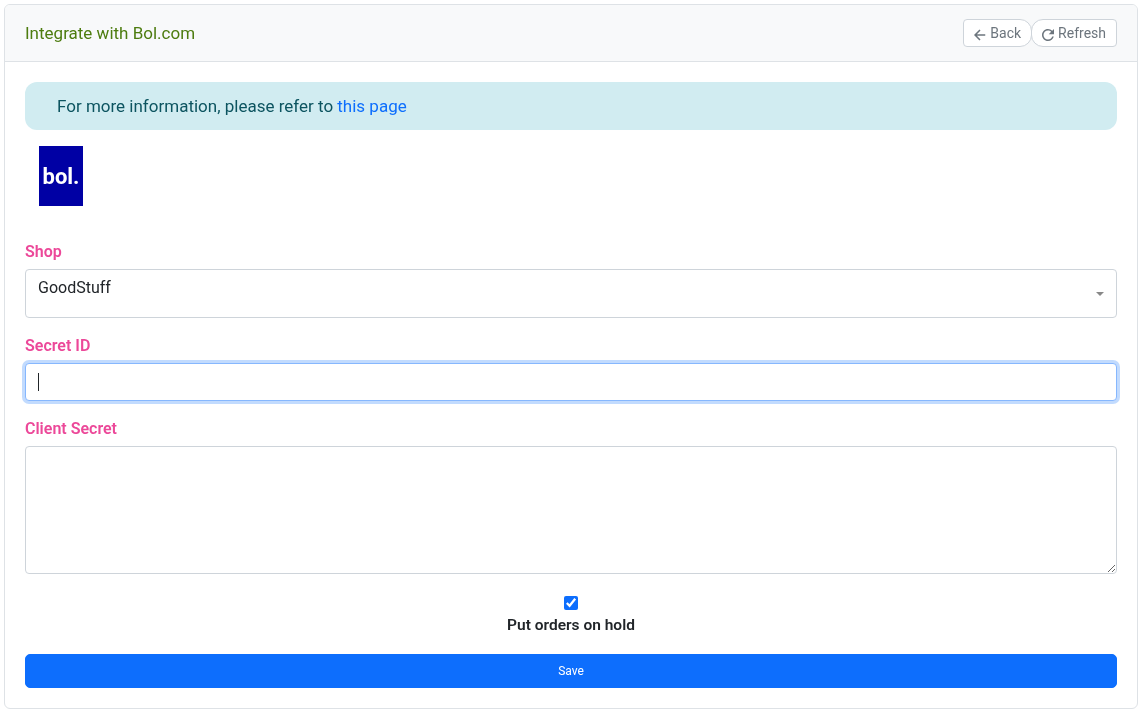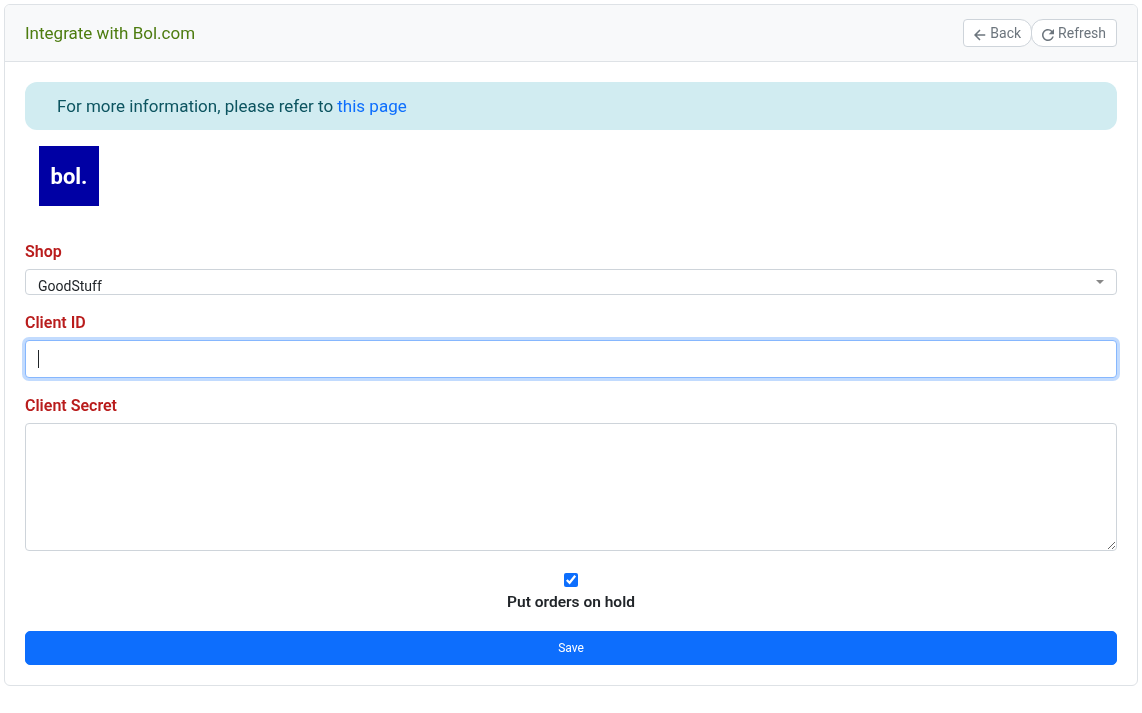--- a/index.html
+++ b/index.html
@@ -73,50 +73,50 @@
       border-radius: 12px;
       padding: 14px 32px;
       font-size: 17px;
       margin-bottom: 16px;
     }
     .alert a {
       color: #0d6efd;
       text-decoration: none;
     }
     .logo {
-      width: 60px;
+      width: 44px;
       height: 60px;
       background: #0000a4;
       display: flex;
       align-items: center;
       justify-content: center;
       color: #fff;
       font-weight: 700;
       font-size: 22px;
       margin-left: 14px;
       margin-bottom: 36px;
     }
     .form-group {
       margin-bottom: 18px;
     }
     .form-label {
       display: block;
       font-weight: 600;
       font-size: 16px;
       margin-bottom: 8px;
-      color: #b91c1c;
+      color: #ec4899;
     }
     .form-select {
       position: relative;
       width: 100%;
       border: 1px solid #ced4da;
       border-radius: 4px;
       background: #fff;
-      padding: 8px 28px 0 12px;
-      font-size: 14px;
+      padding: 8px 28px 20px 12px;
+      font-size: 16px;
       color: #212529;
       cursor: pointer;
       display: flex;
       align-items: center;
       justify-content: space-between;
     }
     .form-select .caret {
       position: absolute;
       right: 12px;
       top: 50%;
@@ -217,21 +217,21 @@
 
     <div class="form-group">
       <label class="form-label">Shop</label>
       <div class="form-select">
         <span>GoodStuff</span>
         <span class="caret"></span>
       </div>
     </div>
 
     <div class="form-group">
-      <label class="form-label">Client ID</label>
+      <label class="form-label">Secret ID</label>
       <div class="form-control focused" style="height:38px; display:flex; align-items:center;">
         <span class="cursor"></span>
       </div>
     </div>
 
     <div class="form-group">
       <label class="form-label">Client Secret</label>
       <textarea class="form-control" value="" style=""></textarea>
     </div>
 

